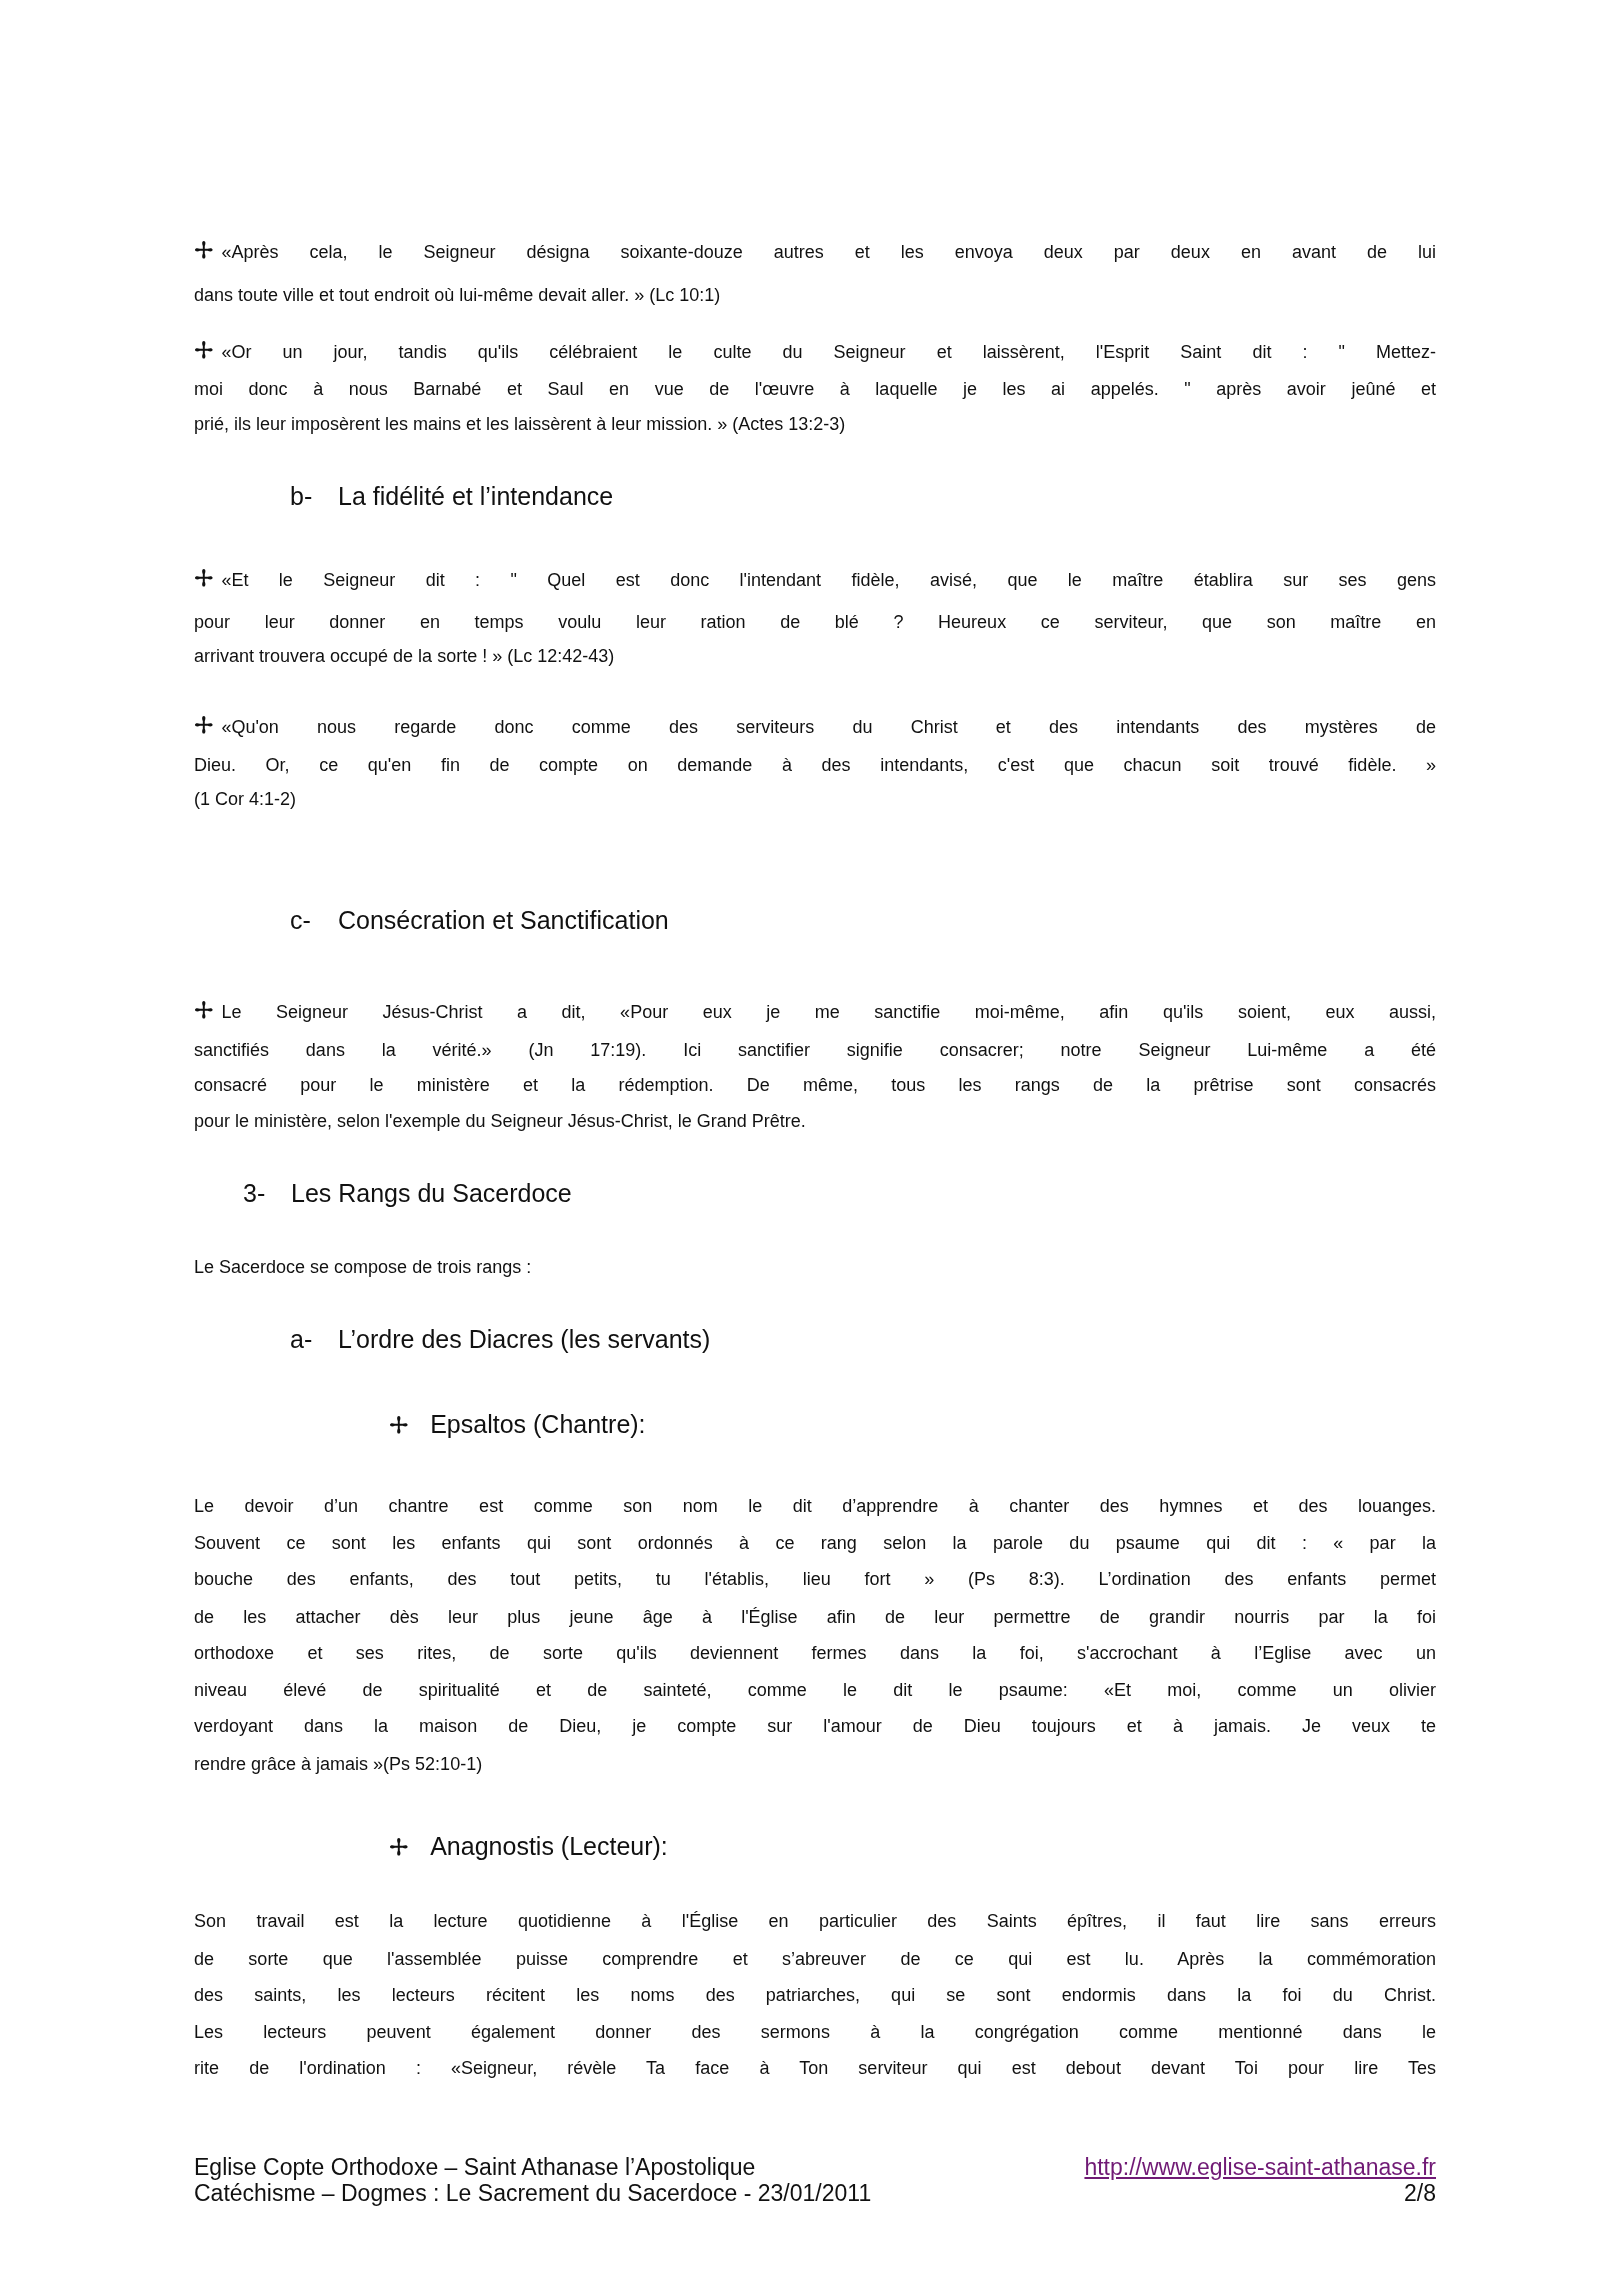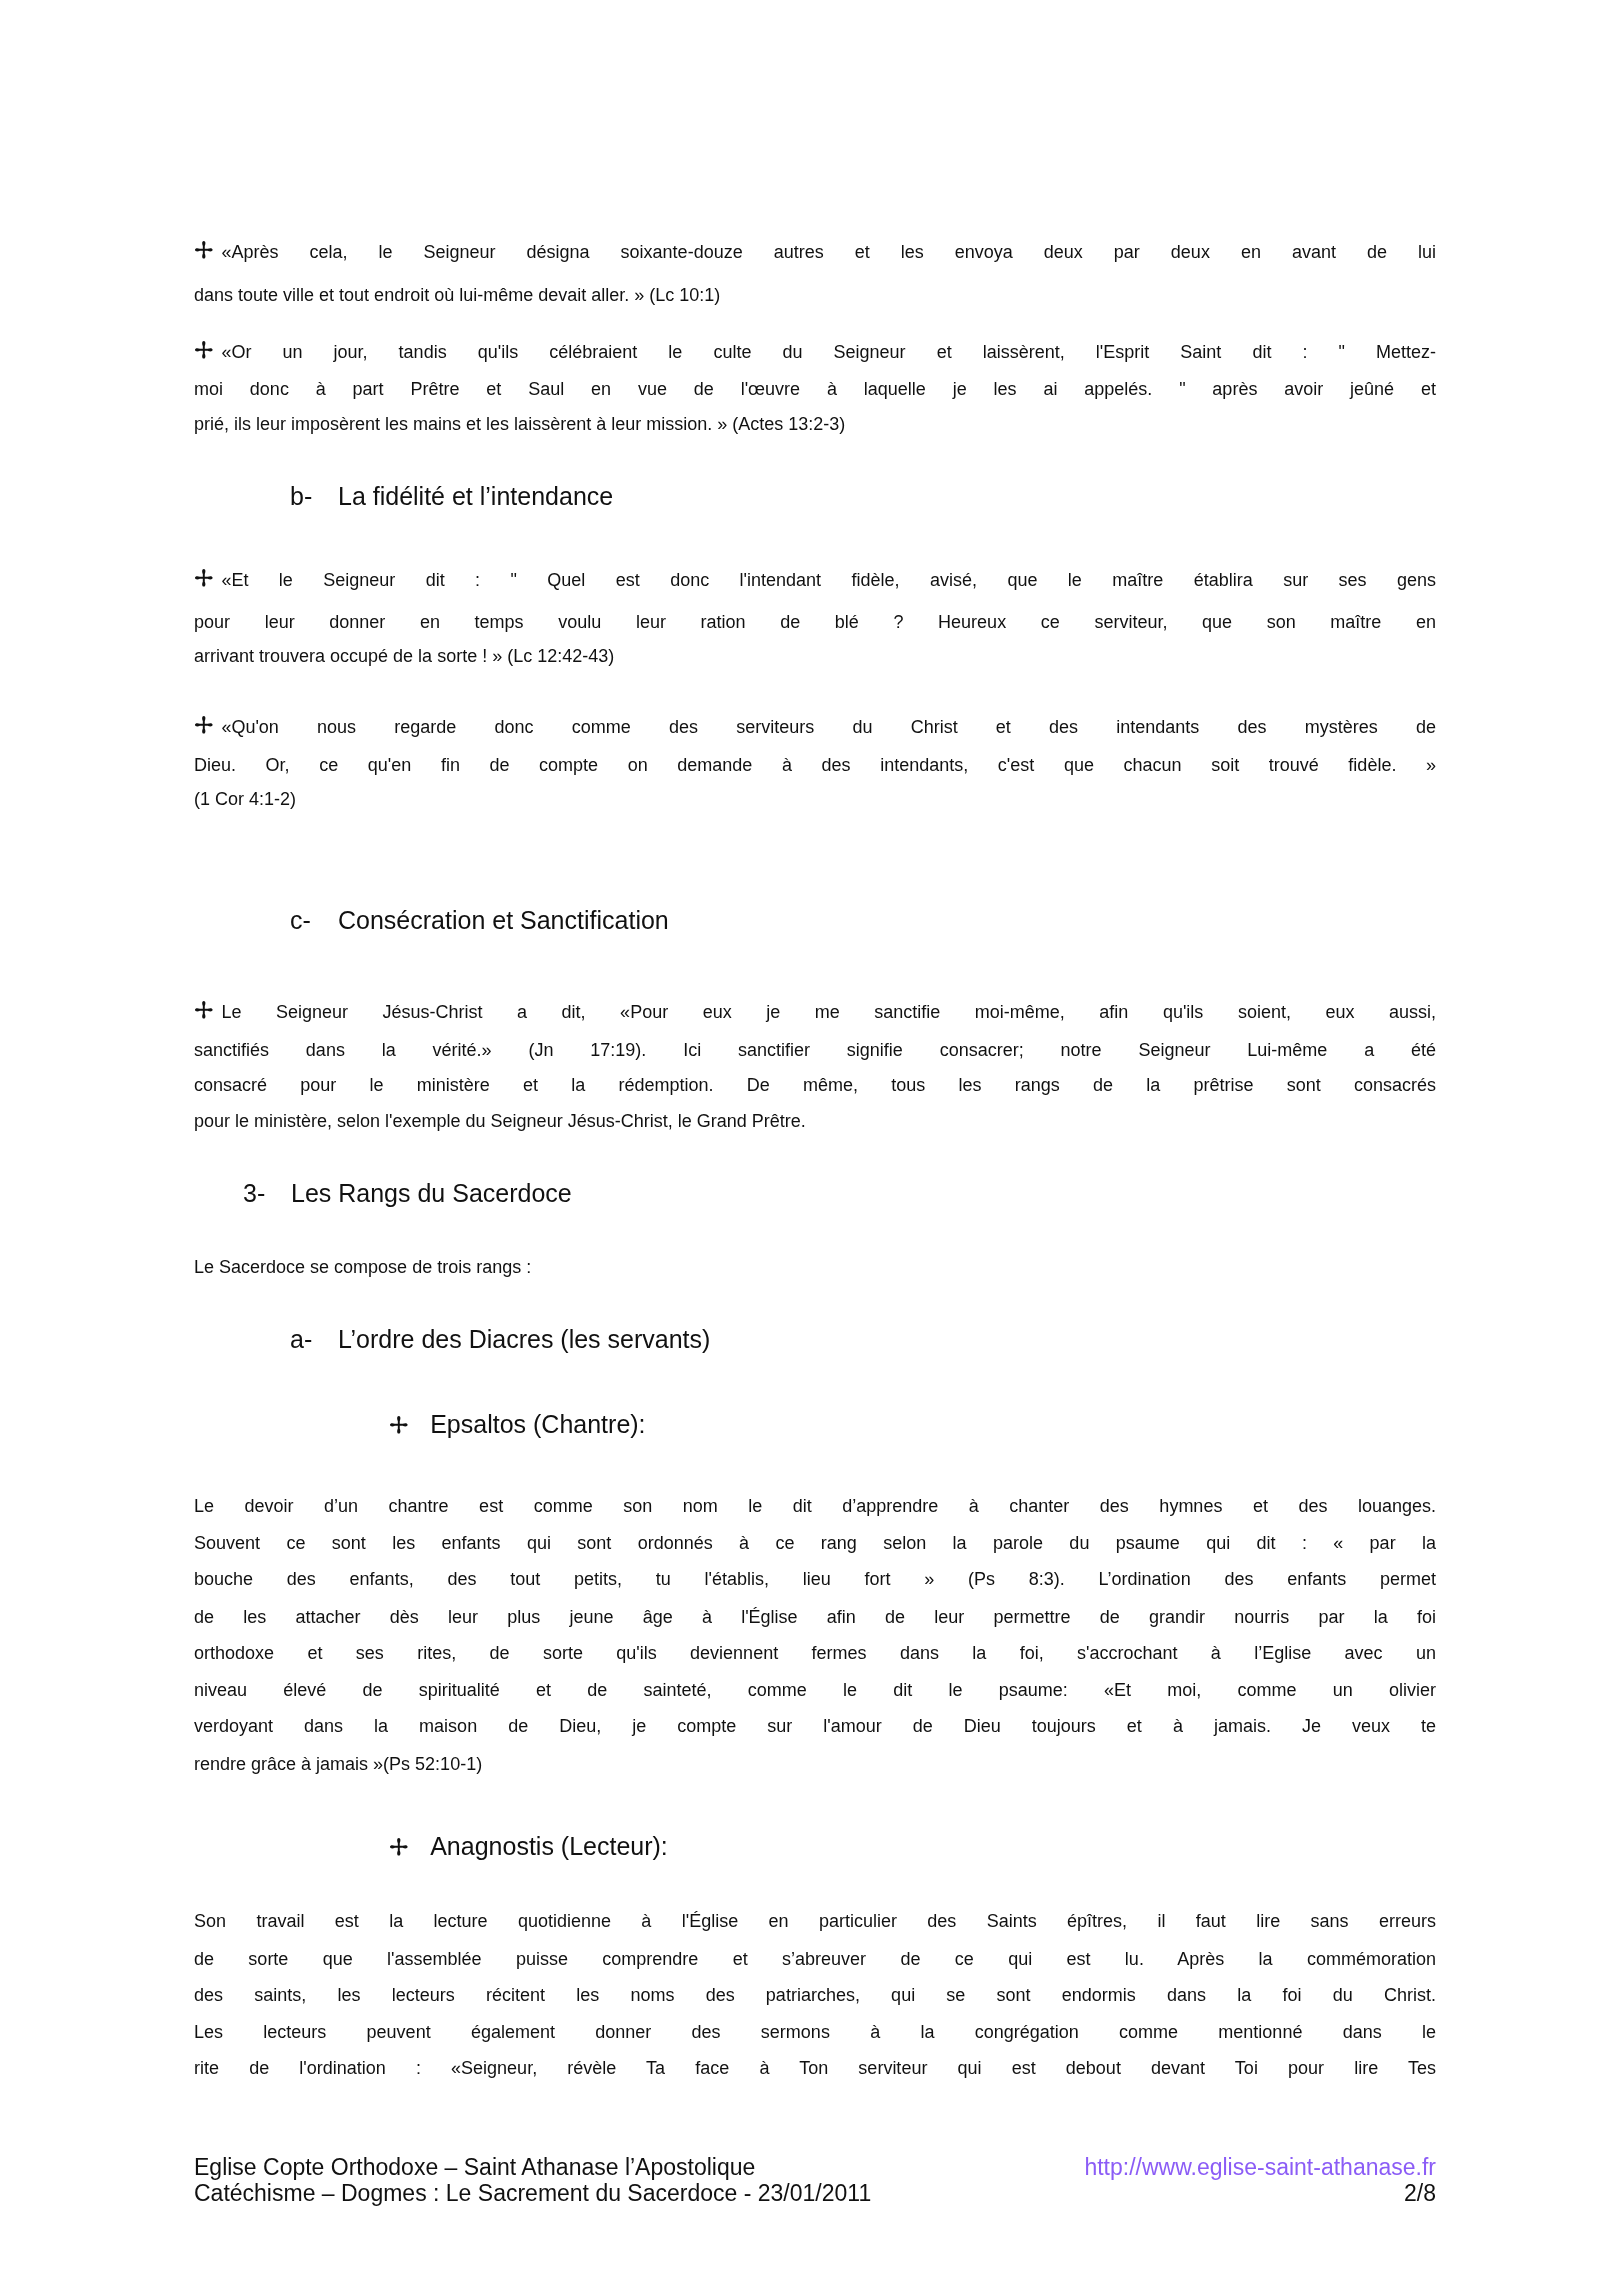--- a/index.html
+++ b/index.html
@@ -5,40 +5,40 @@
   html, body { margin: 0; padding: 0; background: #ffffff; }
   body { width: 1620px; height: 2293px; position: relative; overflow: hidden;
          font-family: "Liberation Sans", sans-serif; color: #111111; }
   .page { position: absolute; left: 0; top: 0; width: 1620px; height: 2293px; background: #fff; }
   .line { position: absolute; left: 194px; width: 1242px; font-size: 18px; line-height: 35px; white-space: nowrap; }
   .just { text-align: justify; text-align-last: justify; }
   .abs { position: absolute; font-size: 25px; line-height: 35px; white-space: nowrap; }
   .cross { display: inline-block; width: 19.6px; height: 19.6px; vertical-align: -2px; margin-right: 7.8px; }
   .cross svg { width: 19.6px; height: 19.6px; display: block; }
   .footer { position: absolute; font-size: 23px; line-height: 25.5px; white-space: nowrap; color: #111; }
-  .footer a { color: #8b5cf6; }
+  .footer a { color: #701a75; text-decoration: underline; }
 </style>
 </head>
 <body>
 
 <div class="page">
 
   <div class="line just" style="top:235px"><span class="cross"><svg viewBox="0 0 20 20">
           <g fill="#111">
             <path d="M10 1 C12 1 12 4 11 6 L11 9 L14 9 C16 8 19 8 19 10 C19 12 16 12 14 11 L11 11 L11 14 C12 16 12 19 10 19 C8 19 8 16 9 14 L9 11 L6 11 C4 12 1 12 1 10 C1 8 4 8 6 9 L9 9 L9 6 C8 4 8 1 10 1Z"></path>
           </g>
         </svg></span><span>«Après cela, le Seigneur désigna soixante-douze autres et les envoya deux par deux en avant de lui</span></div>
   <div class="line" style="top:278px">dans toute ville et tout endroit où lui-même devait aller. » (Lc 10:1)</div>
 
   <div class="line just" style="top:335px"><span class="cross"><svg viewBox="0 0 20 20">
           <g fill="#111">
             <path d="M10 1 C12 1 12 4 11 6 L11 9 L14 9 C16 8 19 8 19 10 C19 12 16 12 14 11 L11 11 L11 14 C12 16 12 19 10 19 C8 19 8 16 9 14 L9 11 L6 11 C4 12 1 12 1 10 C1 8 4 8 6 9 L9 9 L9 6 C8 4 8 1 10 1Z"></path>
           </g>
         </svg></span><span>«Or un jour, tandis qu'ils célébraient le culte du Seigneur et laissèrent, l'Esprit Saint dit : " Mettez-</span></div>
-  <div class="line just" style="top:372px">moi donc à part Prêtre et Saul en vue de l'œuvre à laquelle je les ai appelés. " après avoir jeûné et</div>
+  <div class="line just" style="top:372px">moi donc à nous Barnabé et Saul en vue de l'œuvre à laquelle je les ai appelés. " après avoir jeûné et</div>
   <div class="line" style="top:407px">prié, ils leur imposèrent les mains et les laissèrent à leur mission. » (Actes 13:2-3)</div>
 
   <div class="abs" style="top:479px; left:290px">b-</div>
   <div class="abs" style="top:479px; left:338px">La fidélité et l’intendance</div>
 
   <div class="line just" style="top:563px"><span class="cross"><svg viewBox="0 0 20 20">
           <g fill="#111">
             <path d="M10 1 C12 1 12 4 11 6 L11 9 L14 9 C16 8 19 8 19 10 C19 12 16 12 14 11 L11 11 L11 14 C12 16 12 19 10 19 C8 19 8 16 9 14 L9 11 L6 11 C4 12 1 12 1 10 C1 8 4 8 6 9 L9 9 L9 6 C8 4 8 1 10 1Z"></path>
           </g>
         </svg></span><span>«Et le Seigneur dit : " Quel est donc l'intendant fidèle, avisé, que le maître établira sur ses gens</span></div>

